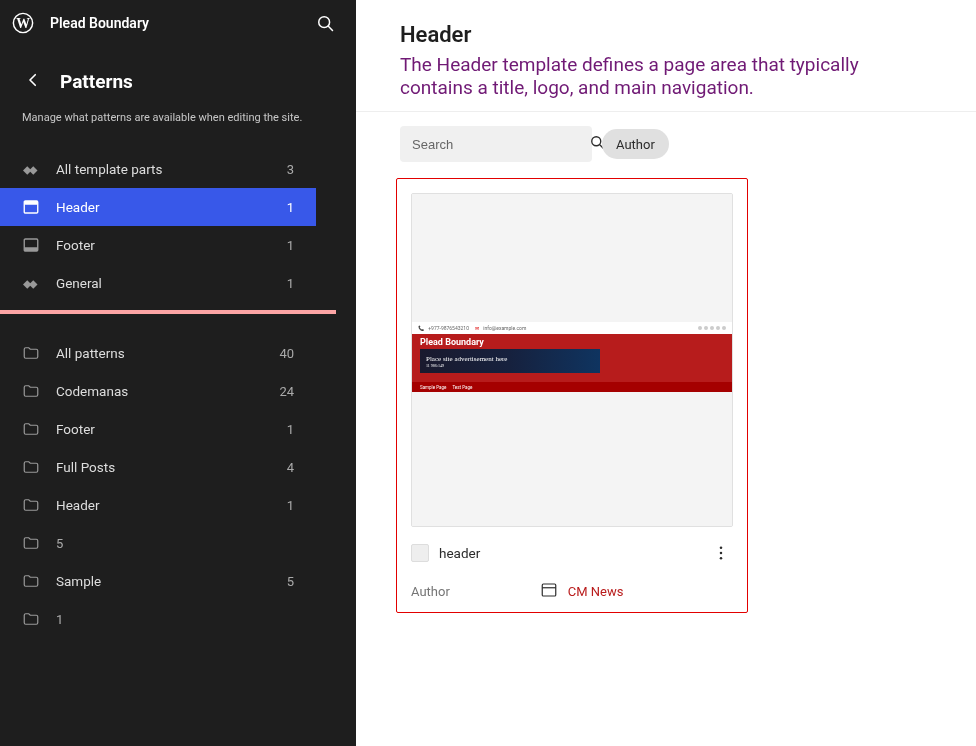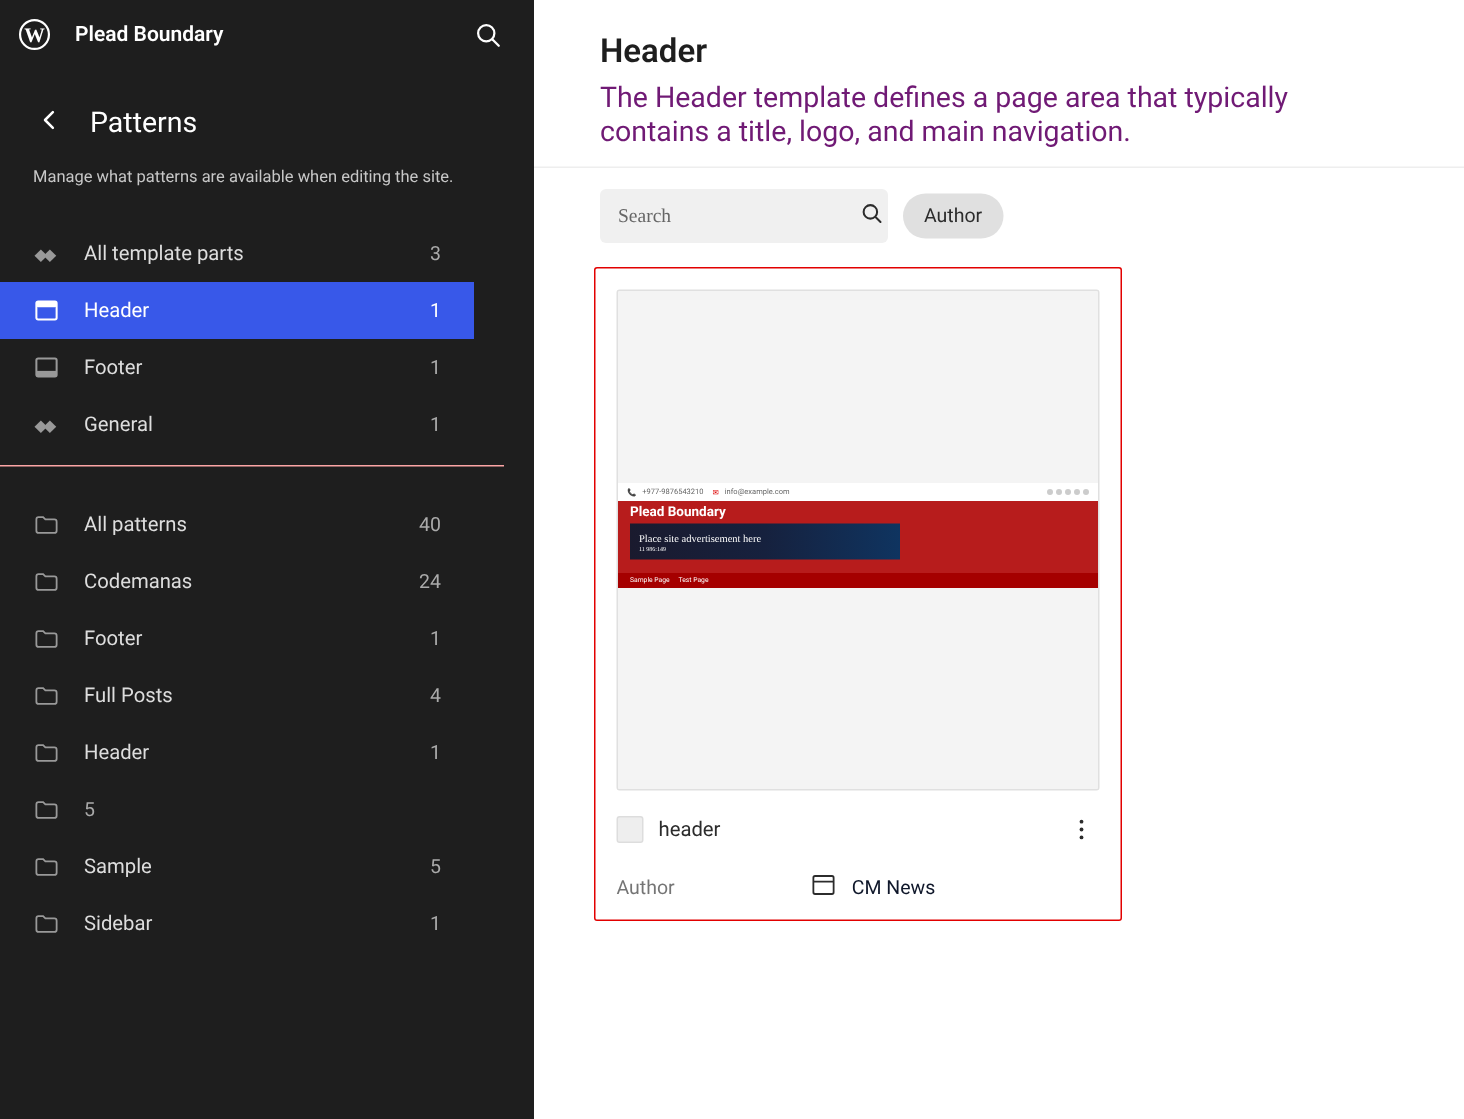--- a/index.html
+++ b/index.html
@@ -4,58 +4,58 @@
   <style>
     * { box-sizing: border-box; margin: 0; padding: 0; }
     body { font-family: -apple-system, BlinkMacSystemFont, "Segoe UI", Roboto, sans-serif; width: 976px; height: 746px; overflow: hidden; display: flex; background: #fff; }
     .sidebar { width: 356px; background: #1e1e1e; color: #e0e0e0; display: flex; flex-direction: column; height: 100%; overflow-y: auto; }
     .topbar { display: flex; align-items: center; padding: 8px 16px 8px 8px; gap: 12px; }
     .wp-logo { width: 30px; height: 30px; display: flex; align-items: center; justify-content: center; }
     .site-title { font-size: 14px; font-weight: 600; color: #fff; flex: 1; }
     .search-btn { width: 30px; height: 30px; display: flex; align-items: center; justify-content: center; cursor: pointer; color: #fff; }
     .page-heading { display: flex; align-items: center; gap: 18px; padding: 24px 20px 12px 24px; }
     .chevron { color: #fff; cursor: pointer; }
-    .page-title { font-size: 19px; font-weight: 400; color: #fff; }
+    .page-title { font-size: 19px; font-weight: 700; color: #fff; }
     .page-desc { padding: 4px 22px 16px 22px; font-size: 11px; color: #c7c7c7; line-height: 1.55; }
-    .nav-group { padding: 8px 0 8px 0; border-bottom: 1px solid #fca5a5; margin: 0 20px 8px 0; }
+    .nav-group { padding: 8px 0 8px 0; border-bottom: 4px solid #fca5a5; margin: 0 20px 8px 0; }
     .nav-group:last-of-type { border-bottom: none; }
     .nav-item { display: flex; align-items: center; gap: 16px; padding: 10px 22px 10px 22px; cursor: pointer; margin-right: 20px; }
     .nav-item .label { flex: 1; font-size: 13.5px; color: #ddd; }
     .nav-item .count { font-size: 13px; color: #aaa; }
     .nav-item.active { background: #3858e9; color: #fff; border-radius: 0; margin-right: 20px; }
     .nav-item.active .label, .nav-item.active .count { color: #fff; }
     .nav-icon { width: 18px; height: 18px; display: flex; align-items: center; justify-content: center; color: inherit; }
     .nav-item:not(.active) .nav-icon { color: #999; }
     .nav-group2 { padding-top: 12px; }
     .main { flex: 1; background: #fff; display: flex; flex-direction: column; height: 100%; border-left: 0; overflow: hidden; }
     .header-block { padding: 22px 40px 12px 44px; border-bottom: 1px solid #eee; }
     .header-title { font-size: 22px; font-weight: 600; color: #1e1e1e; margin-bottom: 6px; }
     .header-desc { font-size: 19px; color: #701a75; }
     .filters { display: flex; gap: 10px; padding: 14px 40px 8px 44px; align-items: center; }
     .search-box { width: 192px; height: 36px; background: #f0f0f0; border-radius: 4px; display: flex; align-items: center; padding: 0 10px 0 12px; }
-    .search-box input { flex: 1; border: none; background: transparent; font-size: 13px; outline: none; color: #b91c1c; font-family: Liberation Serif, serif; }
+    .search-box input { flex: 1; border: none; background: transparent; font-size: 13px; outline: none; color: #b91c1c; }
     .search-box input::placeholder { color: #666; }
     .search-box .search-ico { color: #444; }
     .author-pill { height: 30px; padding: 0 14px; background: #e0e0e0; border-radius: 15px; display: flex; align-items: center; font-size: 13px; color: #2c2c2c; cursor: pointer; }
     .grid { padding: 8px 40px 20px 40px; }
     .card { width: 352px; border: 1px solid #e20000; padding: 14px 14px 10px 14px; border-radius: 2px; position: relative; }
     .preview { width: 100%; height: 334px; border: 1px solid #e0e0e0; border-radius: 2px; background: #f4f4f4; display: flex; flex-direction: column; overflow: hidden; }
     .preview-top { height: 128px; background: #f4f4f4; }
     .preview-contact { height: 12px; background: #fff; display: flex; align-items: center; padding: 0 6px; gap: 4px; font-size: 5px; color: #666; justify-content: space-between; }
     .preview-red { height: 48px; background: #b71c1c; padding: 3px 8px; display: flex; flex-direction: column; }
     .preview-red-title { color: #fff; font-weight: bold; font-size: 9px; }
     .preview-ad { margin-top: 2px; width: 180px; height: 24px; background: linear-gradient(90deg,#1a1a2e,#16213e,#0f3460); display: flex; align-items: center; padding: 0 6px; color: #fff; font-size: 7px; font-family: Georgia, serif; position: relative; }
     .preview-nav { height: 10px; background: #a50000; display: flex; align-items: center; padding: 0 8px; gap: 6px; font-size: 4.5px; color: #fff; }
     .preview-bottom { flex: 1; background: #f4f4f4; }
     .card-footer { display: flex; align-items: center; gap: 10px; padding: 14px 0 10px 0; }
     .checkbox { width: 18px; height: 18px; background: #eee; border: 1px solid #ddd; border-radius: 2px; cursor: pointer; }
     .card-name { flex: 1; font-size: 13.5px; color: #2c2c2c; }
     .more-btn { width: 24px; height: 24px; display: flex; align-items: center; justify-content: center; cursor: pointer; color: #444; }
     .card-meta { display: flex; align-items: center; gap: 90px; font-size: 13px; color: #757575; padding-top: 6px; }
-    .card-author-info { display: flex; align-items: center; gap: 10px; color: #0f172a; }
+    .card-author-info { display: flex; align-items: center; gap: 10px; color: #b91c1c; }
   </style>
 </head>
 <body>
 
 <div class="sidebar">
   <div class="topbar">
     <div class="wp-logo">
       <svg width="22" height="22" viewBox="0 0 24 24" fill="none">
           <circle cx="12" cy="12" r="10.5" stroke="#fff" stroke-width="1.6"></circle>
           <text x="12" y="17.5" text-anchor="middle" font-size="15" font-family="Georgia" fill="#fff" font-weight="bold">W</text>
@@ -185,21 +185,20 @@
         </span>
         <span class="label">Sample</span>
         <span class="count">5</span>
       </div>
       <div class="nav-item">
         <span class="nav-icon">
           <svg width="18" height="18" viewBox="0 0 24 24" fill="none" stroke="#999" stroke-width="1.6">
             <path d="M3 7a2 2 0 0 1 2-2h4l2 2h8a2 2 0 0 1 2 2v8a2 2 0 0 1-2 2H5a2 2 0 0 1-2-2V7z"></path>
           </svg>
         </span>
-        <span class="label">Sidebar</span>
         <span class="count">1</span>
       </div>
     </div>
 </div>
 
 <div class="main">
   <div class="header-block">
     <div class="header-title">Header</div>
     <div class="header-desc">The Header template defines a page area that typically contains a title, logo, and main navigation.</div>
   </div>

